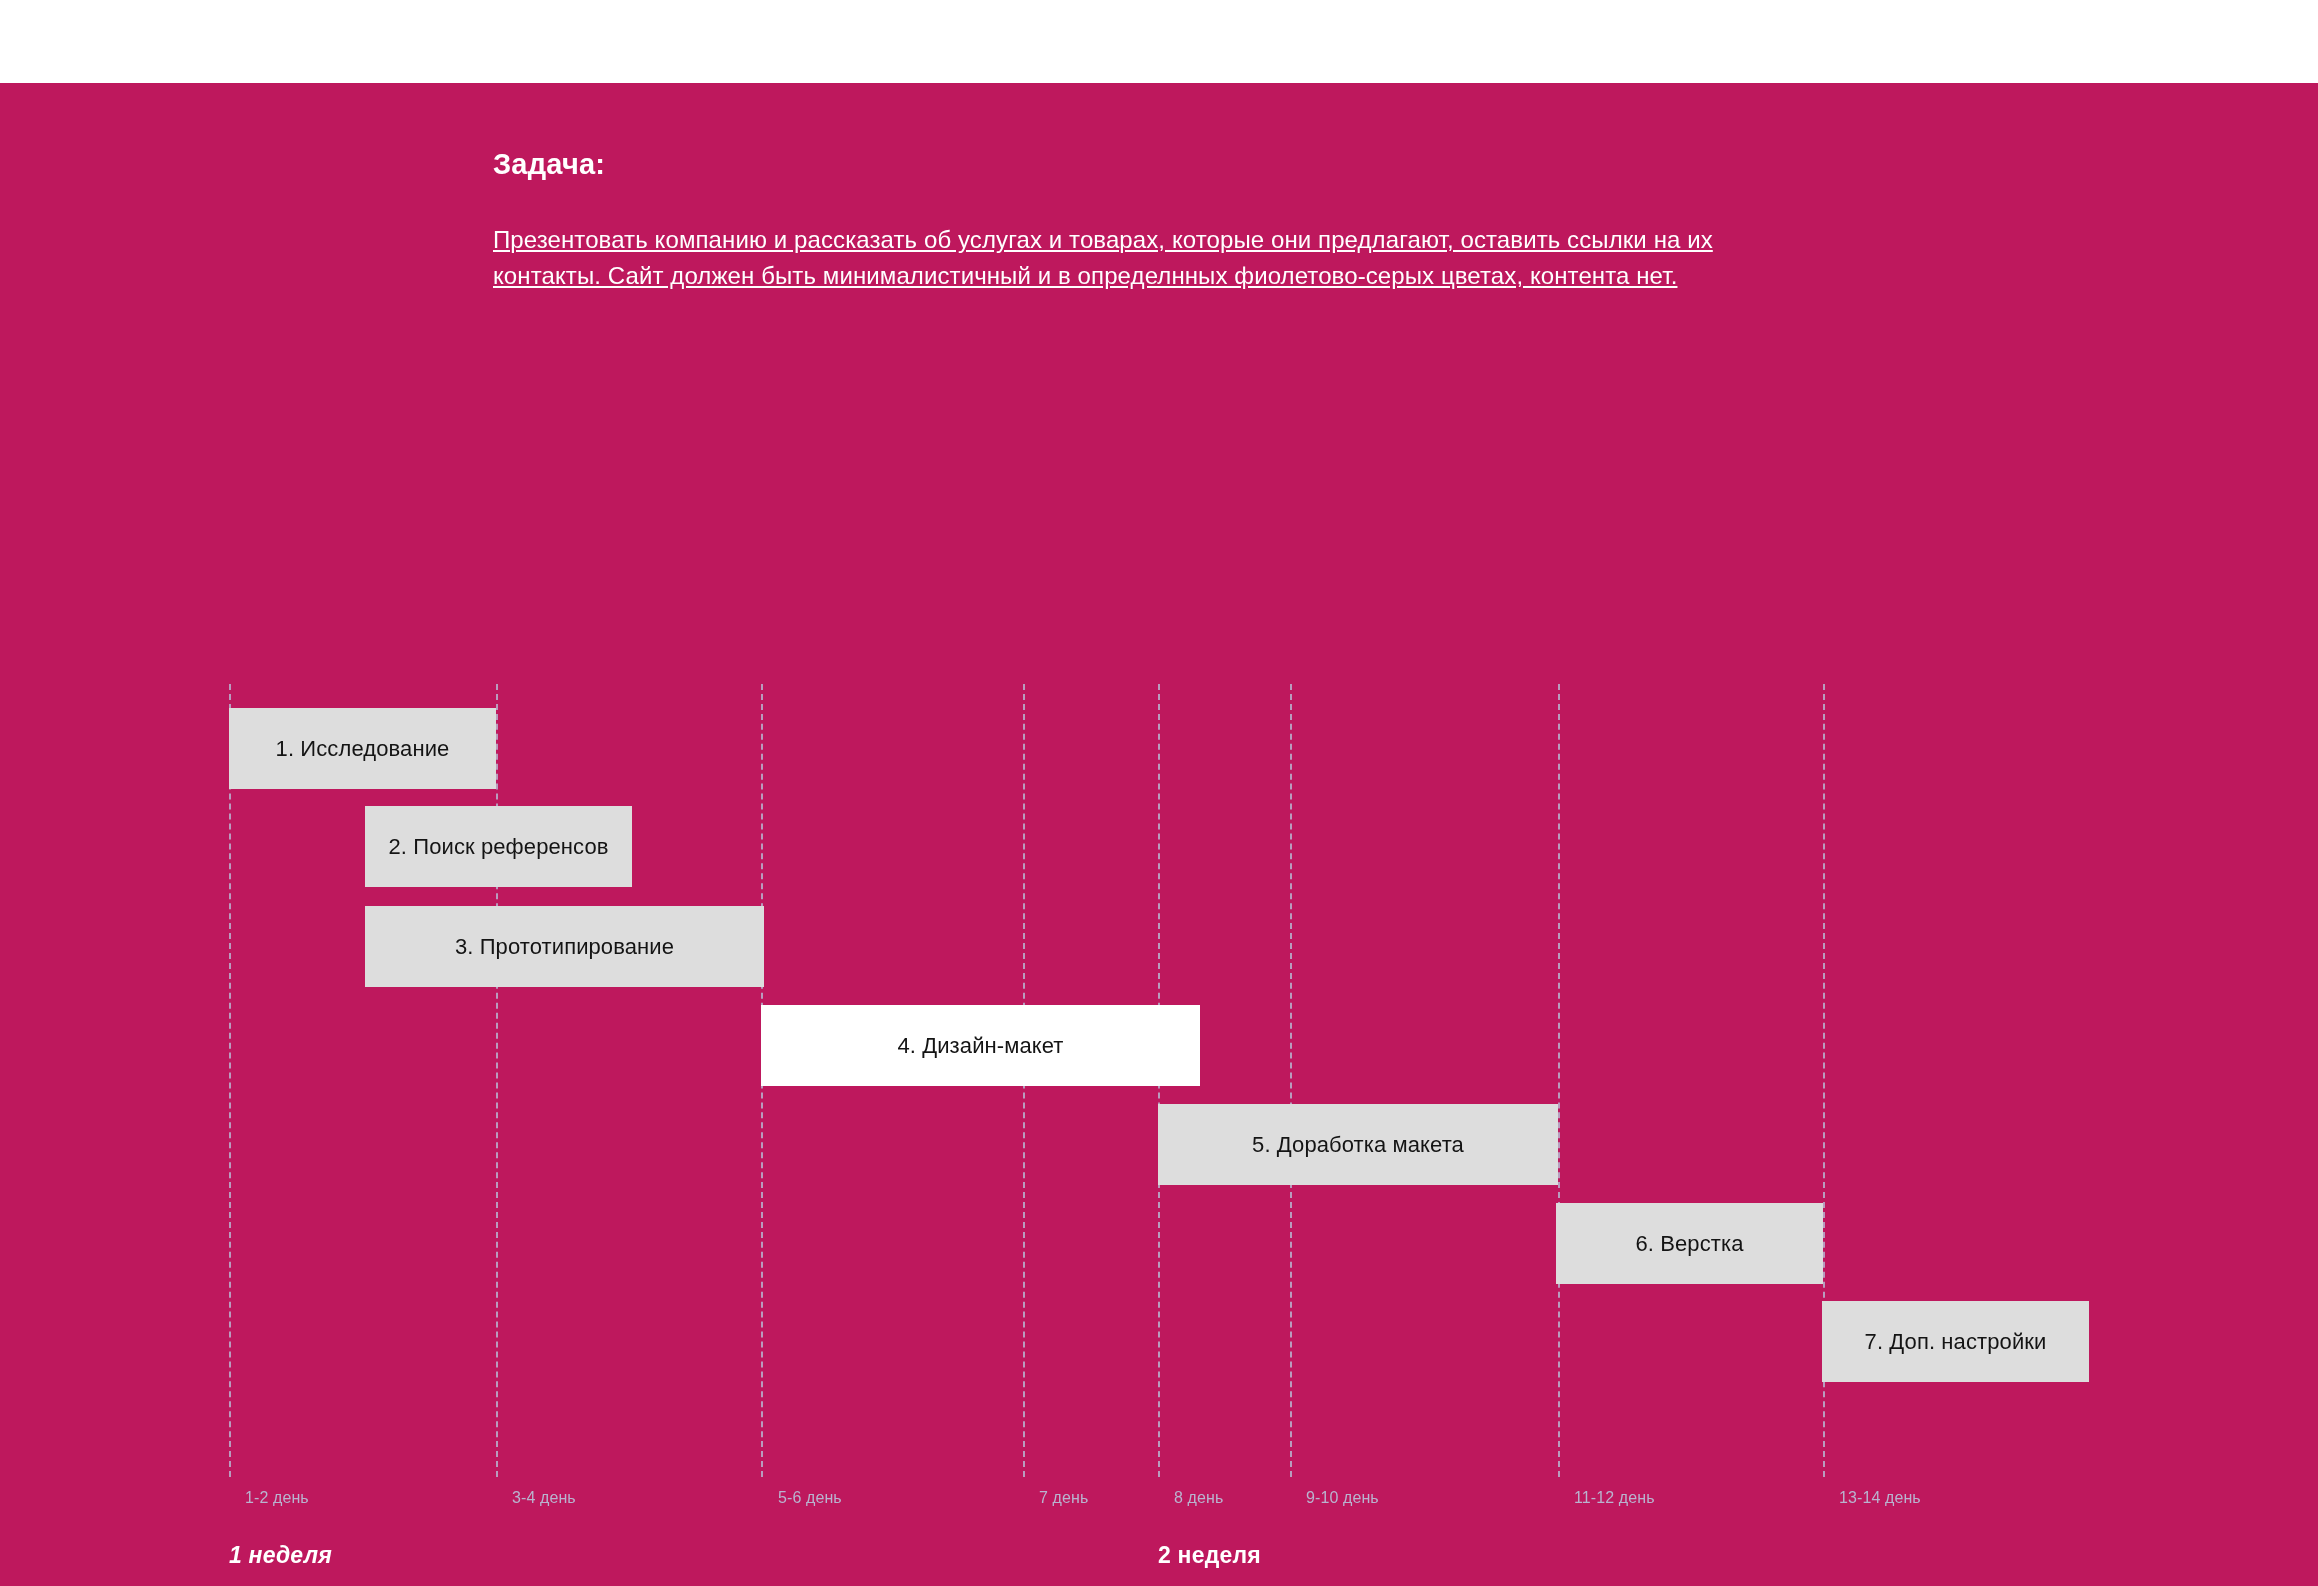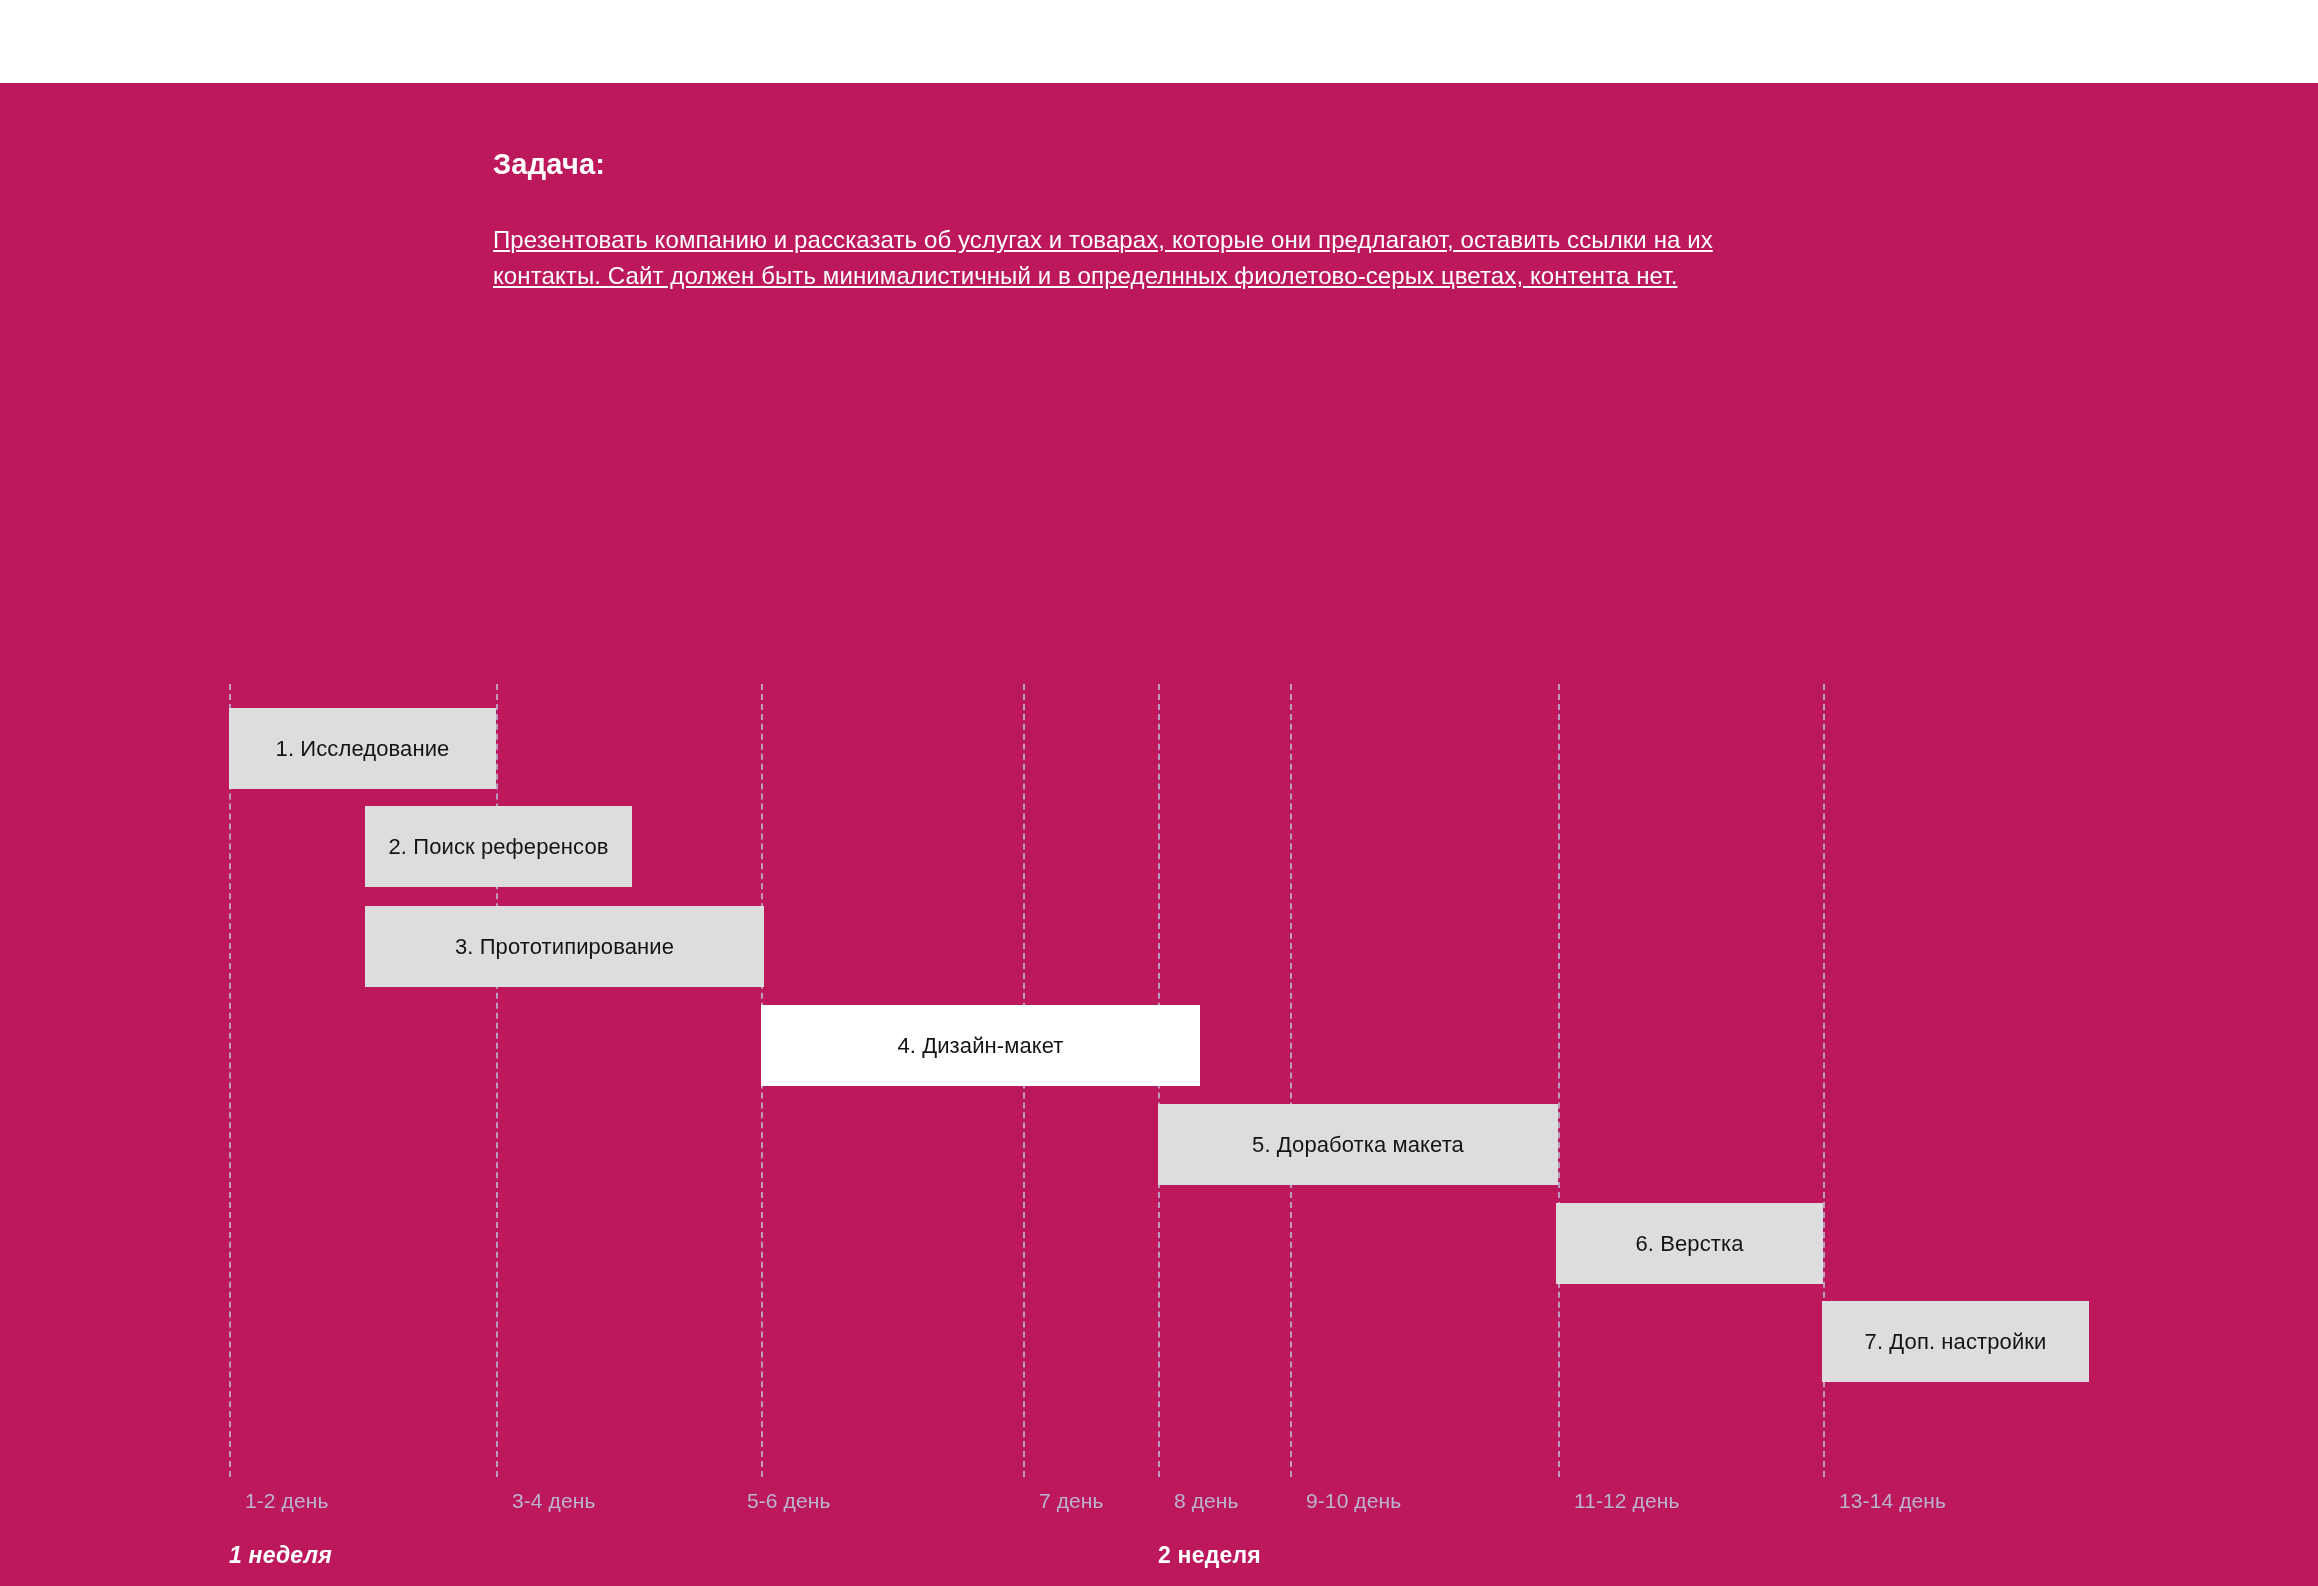--- a/index.html
+++ b/index.html
@@ -93,21 +93,21 @@
     font-size: 22px;
     color: #141414;
     white-space: nowrap;
     letter-spacing: 0.1px;
   }
 
   
   .day-label {
     position: absolute;
     top: 1406px;
-    font-size: 21px;
+    font-size: 16px;
     color: #b9b4cf;
     white-space: nowrap;
     letter-spacing: 0.1px;
   }
   .week-label {
     position: absolute;
     top: 1459px;
     font-size: 23px;
     color: #ffffff;
     font-weight: bold;
@@ -157,21 +157,21 @@
           <div class="bar" style="left: 1556px; width: 267px; top: 1120px;">
             <span class="bar-label">6. Верстка</span>
           </div>
           <div class="bar" style="left: 1822px; width: 267px; top: 1218px;">
             <span class="bar-label">7. Доп. настройки</span>
           </div>
         </div>
       <div id="dayticks">
           <div class="day-label" style="left: 245px;">1-2 день</div>
           <div class="day-label" style="left: 512px;">3-4 день</div>
-          <div class="day-label" style="left: 747px;">5-6 день</div>
+          <div class="day-label" style="left: 778px;">5-6 день</div>
           <div class="day-label" style="left: 1039px;">7 день</div>
           <div class="day-label" style="left: 1174px;">8 день</div>
           <div class="day-label" style="left: 1306px;">9-10 день</div>
           <div class="day-label" style="left: 1574px;">11-12 день</div>
           <div class="day-label" style="left: 1839px;">13-14 день</div>
         </div>
       <div id="weekticks">
           <div class="week-label" style="left: 229px; font-style: italic;">1 неделя</div>
           <div class="week-label" style="left: 1158px;">2 неделя</div>
         </div>

